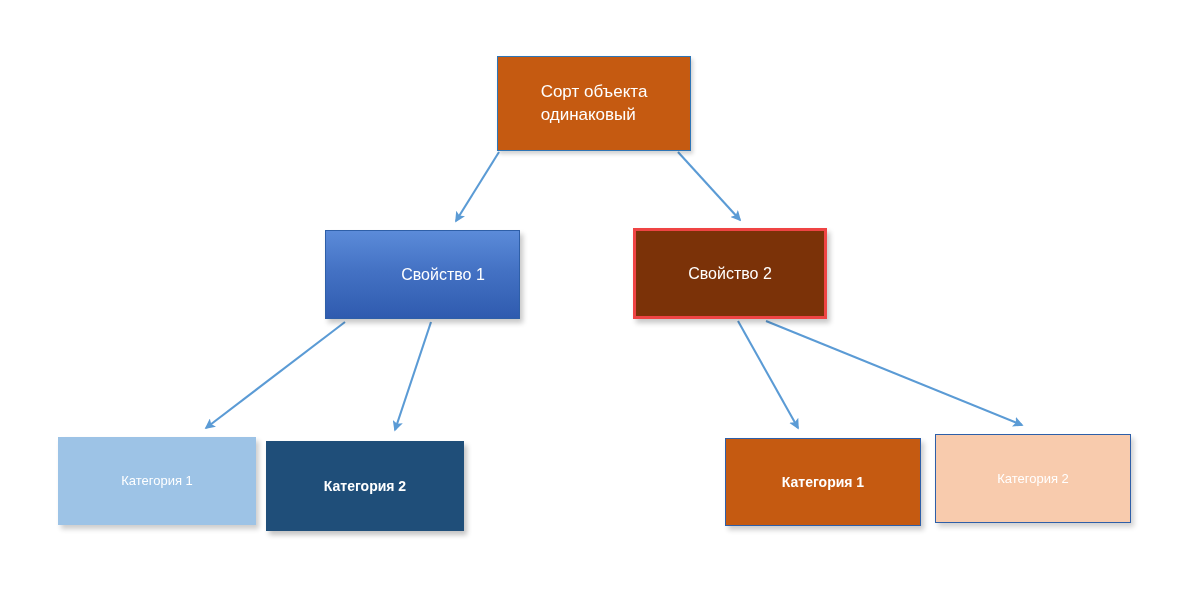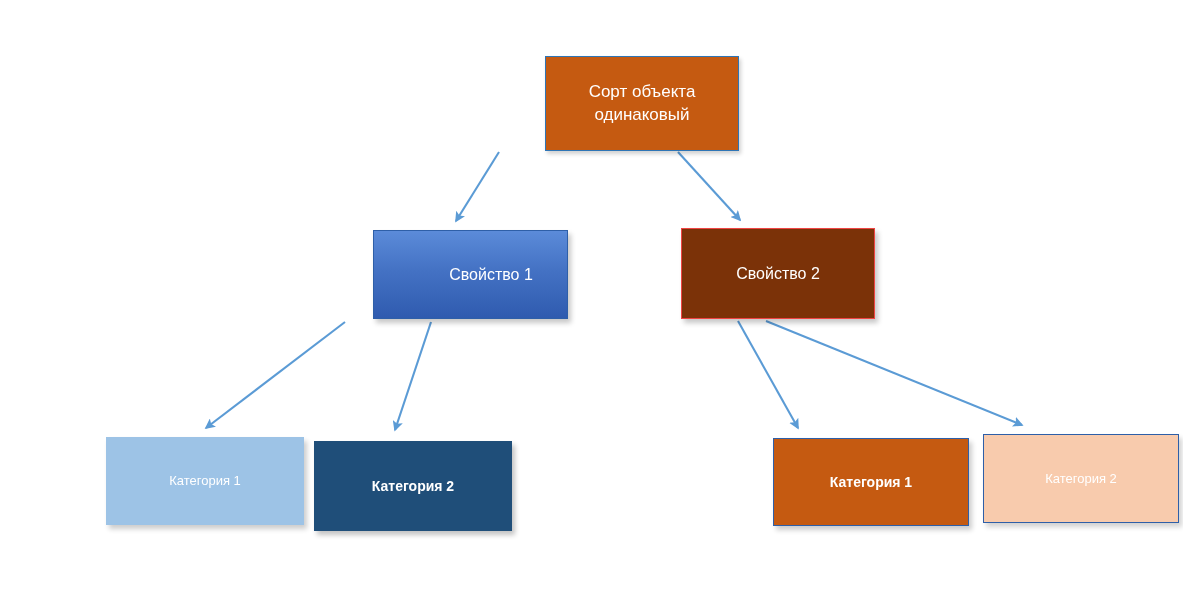--- a/index.html
+++ b/index.html
@@ -23,25 +23,24 @@
     width: 1183px;
     height: 594px;
     pointer-events: none;
   }
   .node {
     position: absolute;
     box-sizing: border-box;
     display: flex;
     align-items: center;
     justify-content: center;
-    text-align: center;
+    text-align: left;
     color: #ffffff;
     line-height: 1.35;
     user-select: none;
-    margin-left: 48px;
   }
   .node .label {
     display: block;
     white-space: pre-line;
   }
 
   
   .node-root {
     left: 497px;
     top: 56px;
@@ -64,21 +63,21 @@
     font-size: 16px;
     box-shadow: 3px 4px 5px rgba(0,0,0,0.22);
     padding-left: 41px;
   }
   .node-prop2 {
     left: 633px;
     top: 228px;
     width: 194px;
     height: 91px;
     background: #7B3208;
-    border: 1px solid #ef4444;
+    border: 3px solid #ef4444;
     font-size: 16px;
     box-shadow: 3px 4px 5px rgba(0,0,0,0.22);
   }
 
   
   .node-cat-l1 {
     left: 58px;
     top: 437px;
     width: 198px;
     height: 88px;

